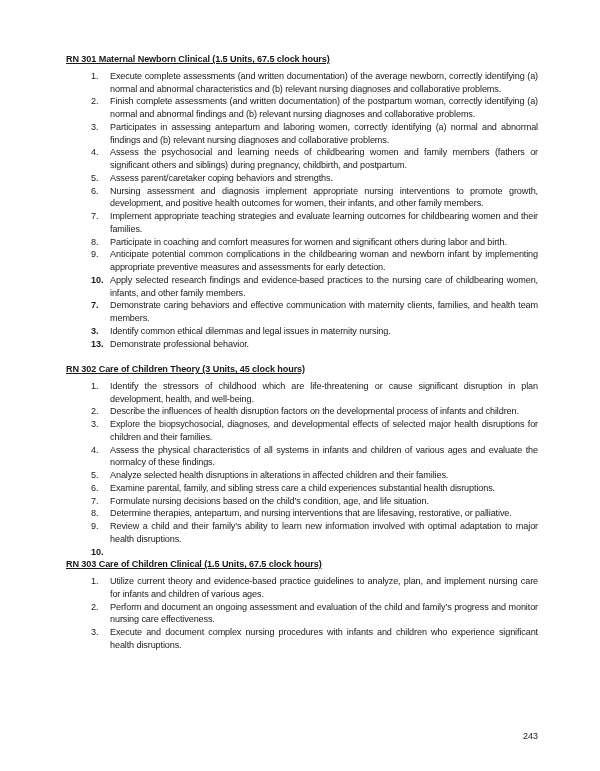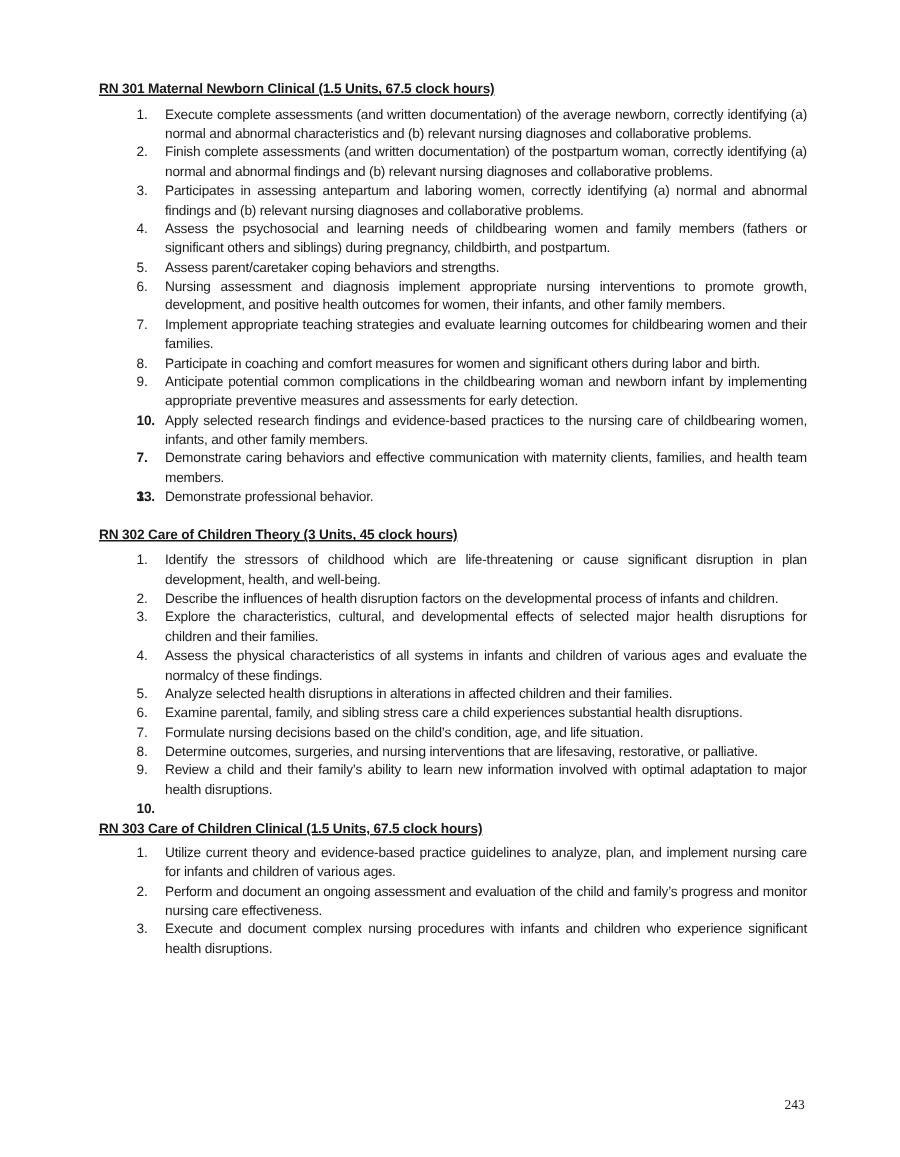--- a/index.html
+++ b/index.html
@@ -18,21 +18,21 @@
     ol.items li {
       position: relative; padding-left: 48px; text-align: justify;
       letter-spacing: -0.12px;
     }
     ol.items li .num {
       position: absolute; left: 29px; top: 0; width: 19px; text-align: left;
     }
     ol.items li.two-digit .num { left: 29px; font-weight: bold; }
     .page-number {
       position: absolute; left: 523px; top: 731px;
-      font-family: Liberation Serif, serif; font-size: 9px; color: #1a1a1a;
+      font-family: Liberation Sans, sans-serif; font-size: 9px; color: #1a1a1a;
     }
   </style>
 </head>
 <body>
 
 <div class="page">
 
   <div class="section">
     <p class="heading">RN 301 Maternal Newborn Clinical (1.5 Units, 67.5 clock hours)</p>
     <ol class="items">
@@ -40,36 +40,36 @@
       <li><span class="num">2.</span><span>Finish complete assessments (and written documentation) of the postpartum woman, correctly identifying (a) normal and abnormal findings and (b) relevant nursing diagnoses and collaborative problems.</span></li>
       <li><span class="num">3.</span><span>Participates in assessing antepartum and laboring women, correctly identifying (a) normal and abnormal findings and (b) relevant nursing diagnoses and collaborative problems.</span></li>
       <li><span class="num">4.</span><span>Assess the psychosocial and learning needs of childbearing women and family members (fathers or significant others and siblings) during pregnancy, childbirth, and postpartum.</span></li>
       <li><span class="num">5.</span><span>Assess parent/caretaker coping behaviors and strengths.</span></li>
       <li><span class="num">6.</span><span>Nursing assessment and diagnosis implement appropriate nursing interventions to promote growth, development, and positive health outcomes for women, their infants, and other family members.</span></li>
       <li><span class="num">7.</span><span>Implement appropriate teaching strategies and evaluate learning outcomes for childbearing women and their families.</span></li>
       <li><span class="num">8.</span><span>Participate in coaching and comfort measures for women and significant others during labor and birth.</span></li>
       <li><span class="num">9.</span><span>Anticipate potential common complications in the childbearing woman and newborn infant by implementing appropriate preventive measures and assessments for early detection.</span></li>
       <li class="two-digit"><span class="num">10.</span><span>Apply selected research findings and evidence-based practices to the nursing care of childbearing women, infants, and other family members.</span></li>
       <li class="two-digit"><span class="num">7.</span><span>Demonstrate caring behaviors and effective communication with maternity clients, families, and health team members.</span></li>
-      <li class="two-digit"><span class="num">3.</span></li>
+      <li class="two-digit"><span class="num">3.</span><span>Identify common ethical dilemmas and legal issues in maternity nursing.</span></li>
       <li class="two-digit"><span class="num">13.</span><span>Demonstrate professional behavior.</span></li>
     </ol>
   </div>
 
   <div class="section">
     <p class="heading">RN 302 Care of Children Theory (3 Units, 45 clock hours)</p>
     <ol class="items">
       <li><span class="num">1.</span><span>Identify the stressors of childhood which are life-threatening or cause significant disruption in plan development, health, and well-being.</span></li>
       <li><span class="num">2.</span><span>Describe the influences of health disruption factors on the developmental process of infants and children.</span></li>
-      <li><span class="num">3.</span><span>Explore the characteristics, cultural, and developmental effects of selected major health disruptions for children and their families.</span></li>
+      <li><span class="num">3.</span><span>Explore the biopsychosocial, diagnoses, and developmental effects of selected major health disruptions for children and their families.</span></li>
       <li><span class="num">4.</span><span>Assess the physical characteristics of all systems in infants and children of various ages and evaluate the normalcy of these findings.</span></li>
       <li><span class="num">5.</span><span>Analyze selected health disruptions in alterations in affected children and their families.</span></li>
       <li><span class="num">6.</span><span>Examine parental, family, and sibling stress care a child experiences substantial health disruptions.</span></li>
       <li><span class="num">7.</span><span>Formulate nursing decisions based on the child’s condition, age, and life situation.</span></li>
-      <li><span class="num">8.</span><span>Determine outcomes, surgeries, and nursing interventions that are lifesaving, restorative, or palliative.</span></li>
+      <li><span class="num">8.</span><span>Determine therapies, antepartum, and nursing interventions that are lifesaving, restorative, or palliative.</span></li>
       <li><span class="num">9.</span><span>Review a child and their family’s ability to learn new information involved with optimal adaptation to major health disruptions.</span></li>
       <li class="two-digit"><span class="num">10.</span></li>
     </ol>
   </div>
 
   <div class="section">
     <p class="heading">RN 303 Care of Children Clinical (1.5 Units, 67.5 clock hours)</p>
     <ol class="items">
       <li><span class="num">1.</span><span>Utilize current theory and evidence-based practice guidelines to analyze, plan, and implement nursing care for infants and children of various ages.</span></li>
       <li><span class="num">2.</span><span>Perform and document an ongoing assessment and evaluation of the child and family’s progress and monitor nursing care effectiveness.</span></li>

